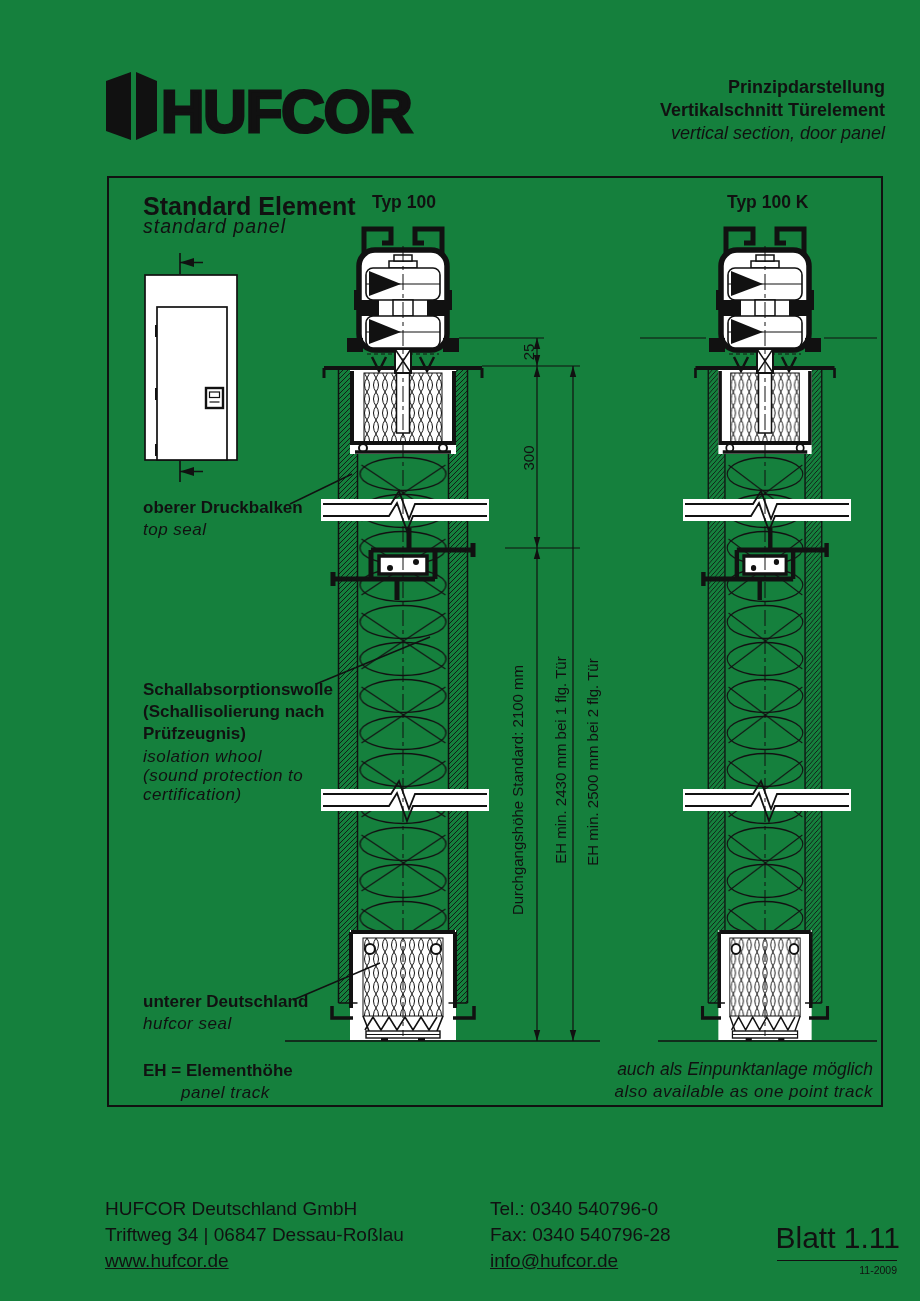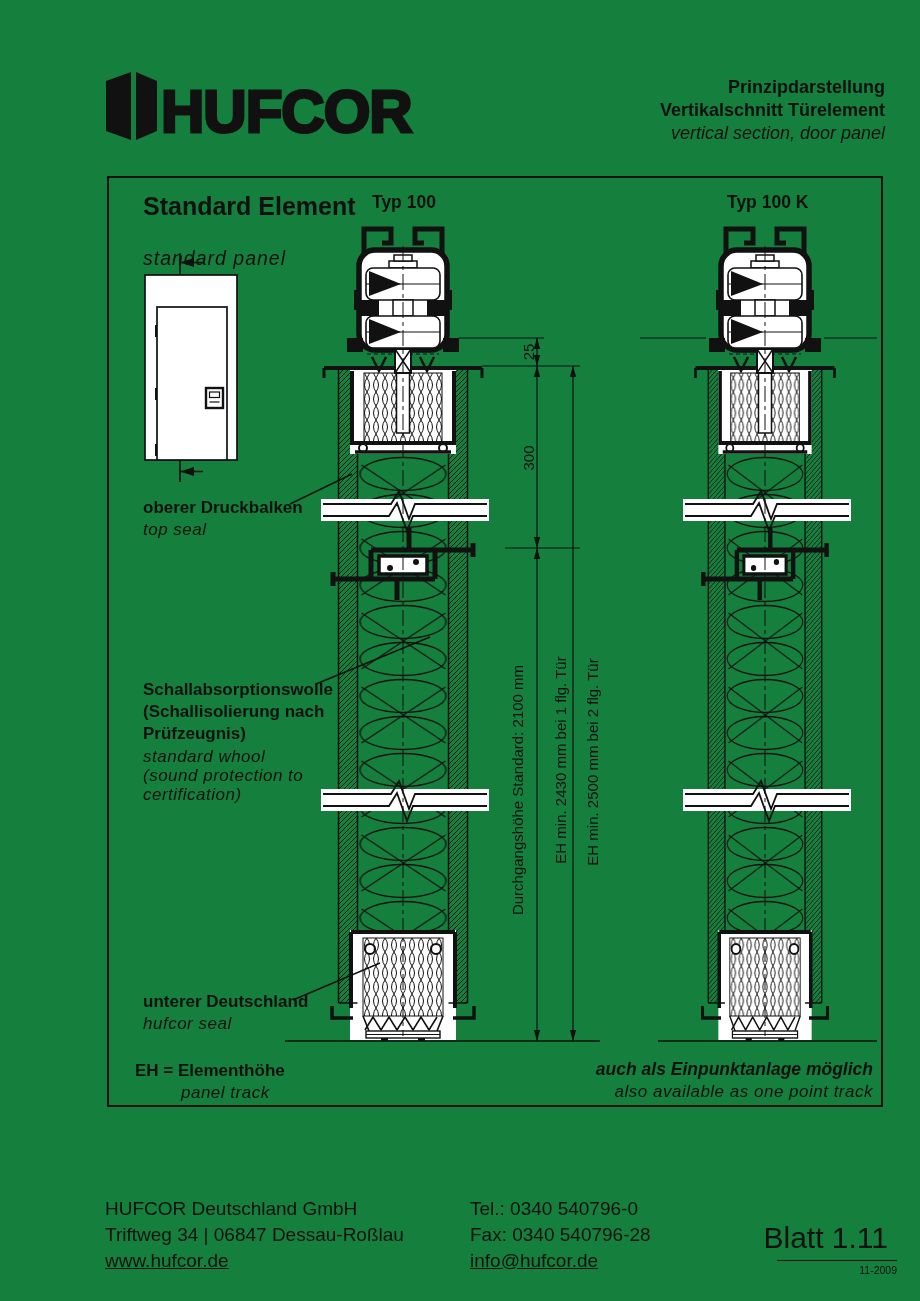--- a/index.html
+++ b/index.html
@@ -2,25 +2,25 @@
 <html><head>
 <meta charset="utf-8">
 <style>
   html,body{margin:0;padding:0;background:#e8e8e8;}
   #page{position:relative;width:920px;height:1301px;background:#15803d;overflow:hidden;
         font-family:"Liberation Sans",sans-serif;color:#111;}
   #frame{position:absolute;left:107px;top:176px;width:772px;height:927px;border:2.5px solid #111;}
   .abs{position:absolute;}
   .lbl-b{font-weight:bold;font-size:17px;line-height:21px;white-space:nowrap;}
   .lbl-i{font-style:italic;font-size:17px;line-height:21px;white-space:nowrap;letter-spacing:.5px;}
-  .lbl-bi{font-weight:bold;font-style:italic;font-size:17.5px;white-space:nowrap;}
+  .lbl-bi{font-weight:normal;font-style:italic;font-size:17.5px;white-space:nowrap;}
   .ttl{font-weight:bold;font-size:18px;line-height:23px;text-align:right;white-space:nowrap;}
   .ttl-i{font-style:italic;font-weight:normal;}
   .se-b{font-weight:bold;font-size:25px;white-space:nowrap;}
-  .se-i{font-style:italic;font-size:19.5px;letter-spacing:1px;white-space:nowrap;margin-top:32px;}
+  .se-i{font-style:italic;font-size:19.5px;letter-spacing:1px;white-space:nowrap;}
   .typlbl{font-weight:bold;font-size:17.5px;white-space:nowrap;}
   .foot{font-size:19px;line-height:26px;white-space:nowrap;}
   .u{text-decoration:underline;}
   .blatt{font-size:30px;white-space:nowrap;}
   .rev{font-size:10.5px;}
   svg text{font-family:"Liberation Sans",sans-serif;}
 </style>
 </head>
 <body>
 
@@ -45,28 +45,28 @@
   <div class="abs se-i" style="left:143px;top:215px;">standard panel</div>
   <div class="abs typlbl" style="left:372px;top:192px;">Typ 100</div>
   <div class="abs typlbl" style="left:727px;top:192px;">Typ 100 K</div>
 
   <div class="abs lbl-b" style="left:143px;top:497px;">oberer Druckbalken</div>
   <div class="abs lbl-i" style="left:143px;top:519px;">top seal</div>
 
   <div class="abs lbl-b" style="left:143px;top:679px;">Schallabsorptionswolle</div>
   <div class="abs lbl-b" style="left:143px;top:701px;">(Schallisolierung nach</div>
   <div class="abs lbl-b" style="left:143px;top:723px;">Prüfzeugnis)</div>
-  <div class="abs lbl-i" style="left:143px;top:746px;">standard whool</div>
+  <div class="abs lbl-i" style="left:143px;top:746px;">isolation whool</div>
   <div class="abs lbl-i" style="left:143px;top:765px;">(sound protection to</div>
   <div class="abs lbl-i" style="left:143px;top:784px;">certification)</div>
 
   <div class="abs lbl-b" style="left:143px;top:991px;">unterer Deutschland</div>
   <div class="abs lbl-i" style="left:143px;top:1013px;">hufcor seal</div>
 
-  <div class="abs lbl-b" style="left:135px;top:1060px;">EH = Elementhöhe</div>
+  <div class="abs lbl-b" style="left:143px;top:1060px;">EH = Elementhöhe</div>
   <div class="abs lbl-i" style="left:181px;top:1082px;">panel track</div>
 
   <div class="abs lbl-bi" style="right:47px;top:1059px;">auch als Einpunktanlage möglich</div>
   <div class="abs lbl-i" style="right:47px;top:1081px;">also available as one point track</div>
 
   <svg class="abs" style="left:0;top:0;" width="920" height="1301" viewBox="0 0 920 1301">
     <defs>
       <pattern id="hatch" patternUnits="userSpaceOnUse" width="5" height="5">
         <path d="M-1,6 L6,-1" stroke="#111" stroke-width="0.9" fill="none"></path>
       </pattern>
@@ -212,22 +212,22 @@
       <text transform="rotate(-90 562 760)" x="562" y="760" text-anchor="middle" dominant-baseline="middle" font-size="15" fill="#111">EH min. 2430 mm bei 1 flg. Tür</text>
       <text transform="rotate(-90 594 762)" x="594" y="762" text-anchor="middle" dominant-baseline="middle" font-size="15" fill="#111">EH min. 2500 mm bei 2 flg. Tür</text>
     </g>
   </svg>
 
   <div class="abs foot" style="left:105px;top:1196px;">
     <div>HUFCOR Deutschland GmbH</div>
     <div>Triftweg 34 | 06847 Dessau-Roßlau</div>
     <div class="u">www.hufcor.de</div>
   </div>
-  <div class="abs foot" style="left:470px;top:1196px;">
+  <div class="abs foot" style="left:490px;top:1196px;">
     <div>Tel.:  0340 540796-0</div>
     <div>Fax: 0340 540796-28</div>
     <div class="u">info@hufcor.de</div>
   </div>
-  <div class="abs blatt" style="right:32px;top:1221px;">Blatt 1.11</div>
+  <div class="abs blatt" style="right:20px;top:1221px;">Blatt 1.11</div>
   <div class="abs" style="right:23px;top:1260px;width:120px;border-top:1.5px solid #111;"></div>
   <div class="abs rev" style="right:23px;top:1264px;">11-2009</div>
 
 </div>
 
 </body></html>

